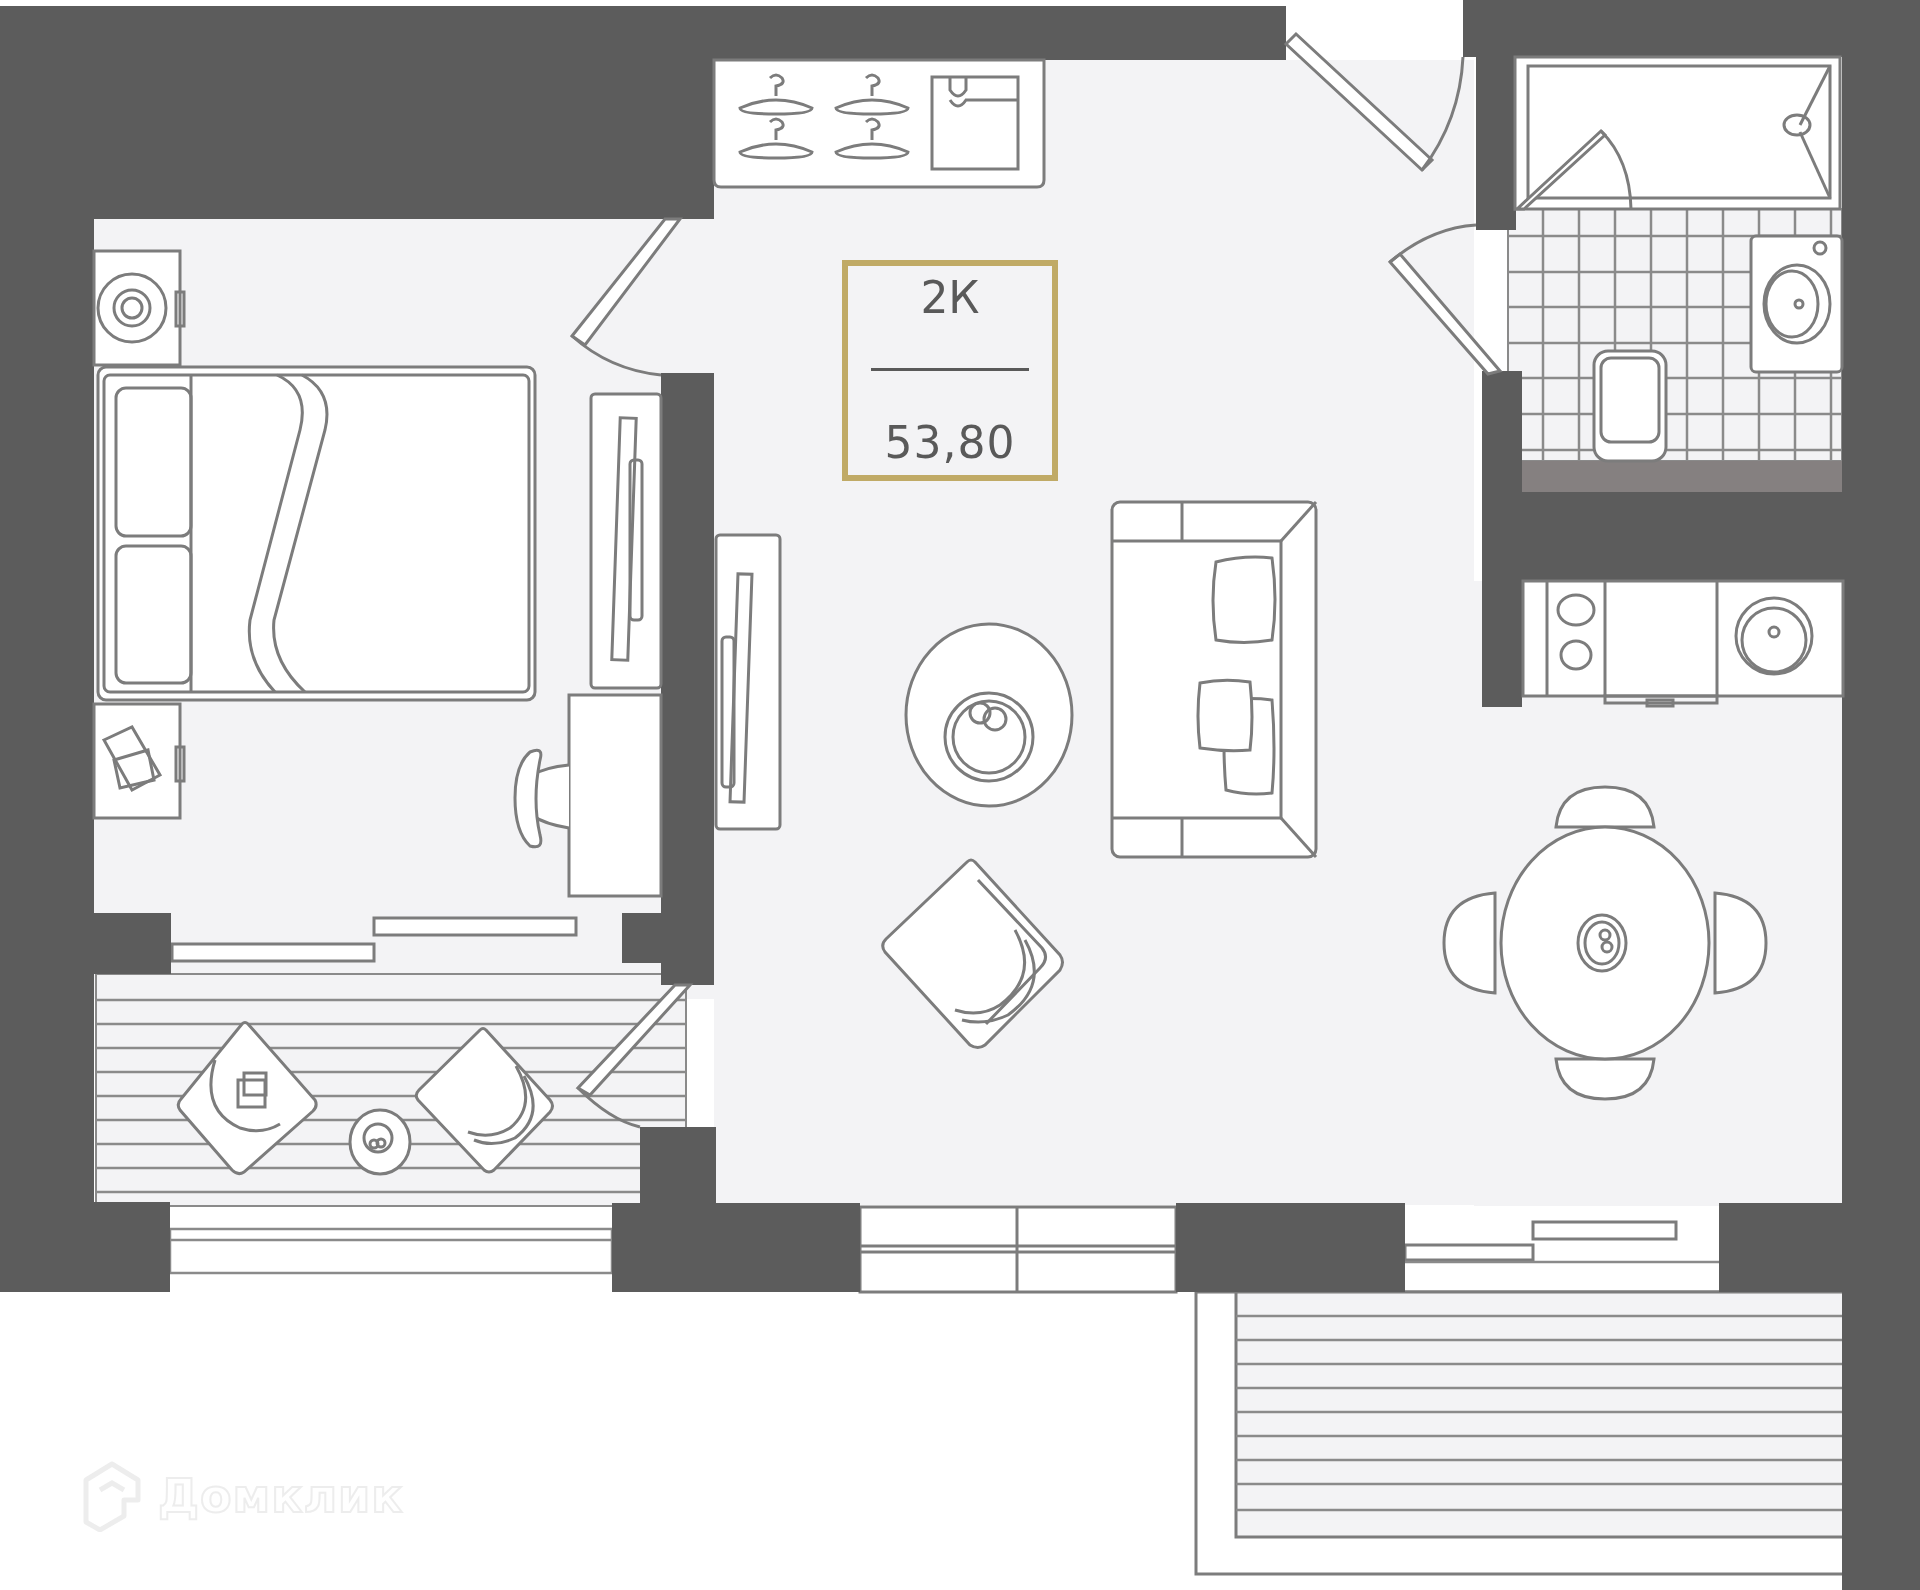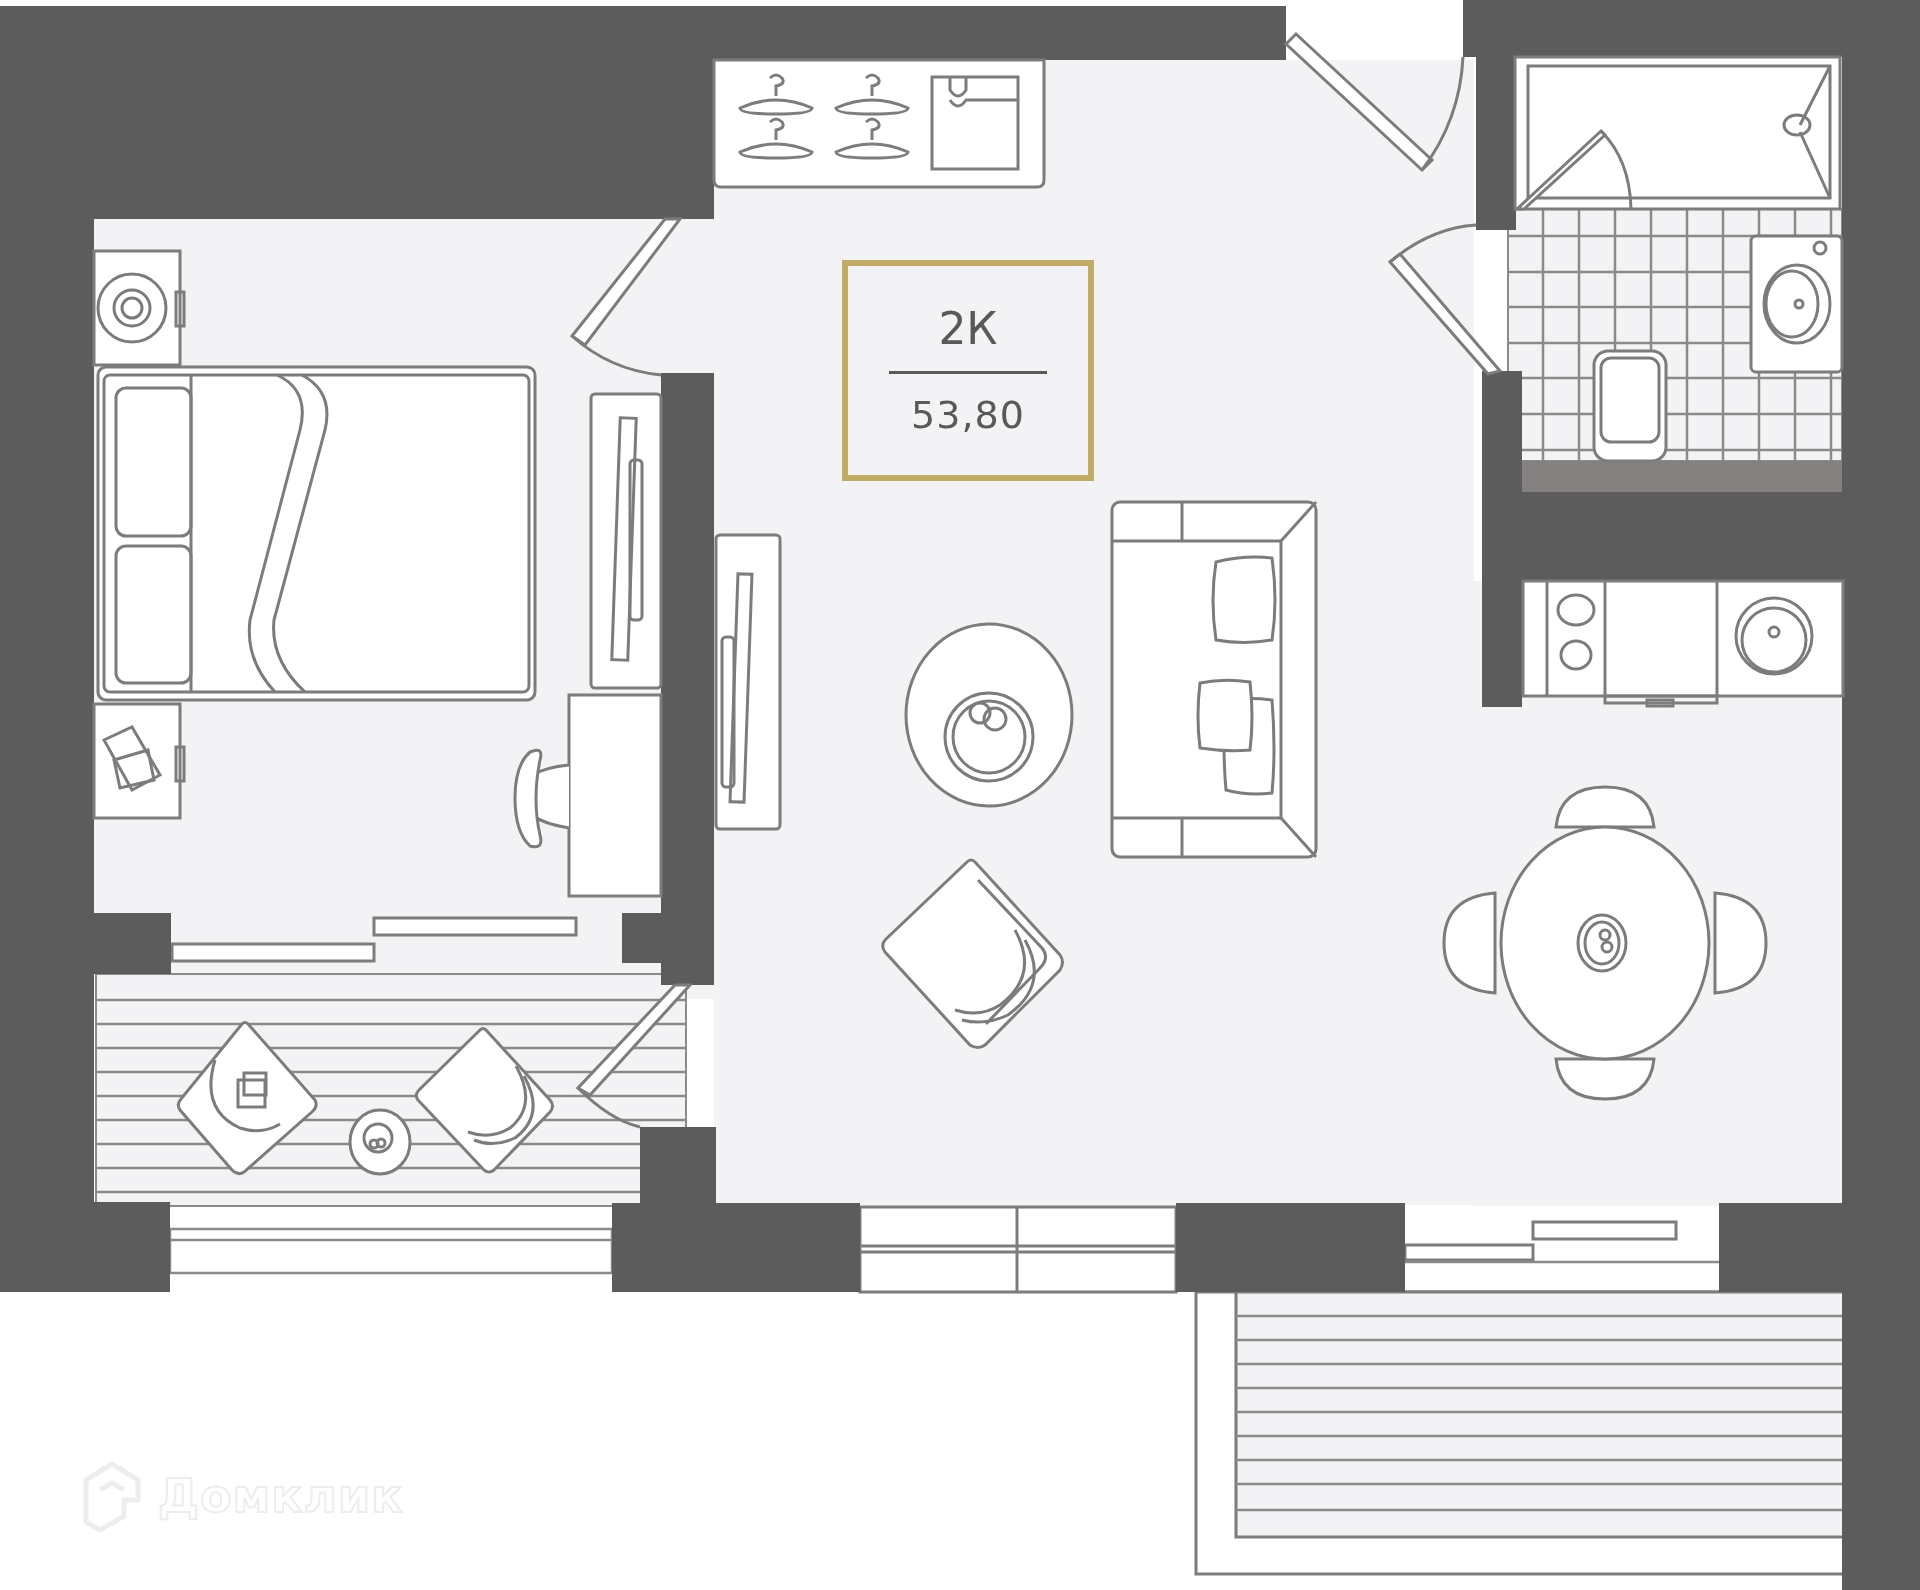--- a/index.html
+++ b/index.html
@@ -3,24 +3,24 @@
 <meta charset="utf-8">
 <style>
   html, body { margin: 0; padding: 0; background: #ffffff; }
   body { width: 1920px; height: 1590px; position: relative; overflow: hidden; font-family: "DejaVu Sans", sans-serif; }
   svg { position: absolute; left: 0; top: 0; }
   .wall { fill: #5c5c5c; }
   .floor { fill: #f3f3f5; }
   .furn { fill: #ffffff; stroke: #7c7c7c; stroke-width: 3; }
   .line { fill: none; stroke: #7c7c7c; stroke-width: 3; }
   .thin { fill: none; stroke: #8a8a8a; stroke-width: 2.5; }
-  .label-box { position: absolute; left: 842px; top: 260px; width: 252px; height: 221px; box-sizing: border-box; border: 6px solid #c0aa66; display: flex; flex-direction: column; align-items: center; justify-content: center; }
+  .label-box { position: absolute; left: 842px; top: 260px; width: 216px; height: 221px; box-sizing: border-box; border: 6px solid #c0aa66; display: flex; flex-direction: column; align-items: center; justify-content: center; gap: 28px; }
   .room-type { font-family: "DejaVu Sans", sans-serif; font-size: 44px; color: #595959; line-height: 1; margin-bottom: 20px; }
   .divider { width: 158px; height: 3px; background: #595959; }
-  .area { font-family: "DejaVu Sans", sans-serif; font-size: 38px; color: #595959; line-height: 1; margin-top: 22px; letter-spacing: 1px; }
+  .area { font-family: "DejaVu Sans", sans-serif; font-size: 44px; color: #595959; line-height: 1; margin-top: 22px; letter-spacing: 1px; }
   .watermark { position: absolute; left: 80px; top: 1460px; display: flex; align-items: center; gap: 14px; opacity: 0.9; }
   .watermark-text { font-family: "DejaVu Sans", sans-serif; font-weight: bold; font-size: 46px; color: #ffffff; -webkit-text-stroke: 2px #ececec; letter-spacing: 1px; }
 </style>
 </head>
 <body>
 
 <svg width="1920" height="1590" viewBox="0 0 1920 1590" xmlns="http://www.w3.org/2000/svg">
 
   <g>
     <rect class="floor" x="94" y="219" width="620" height="780"></rect>

